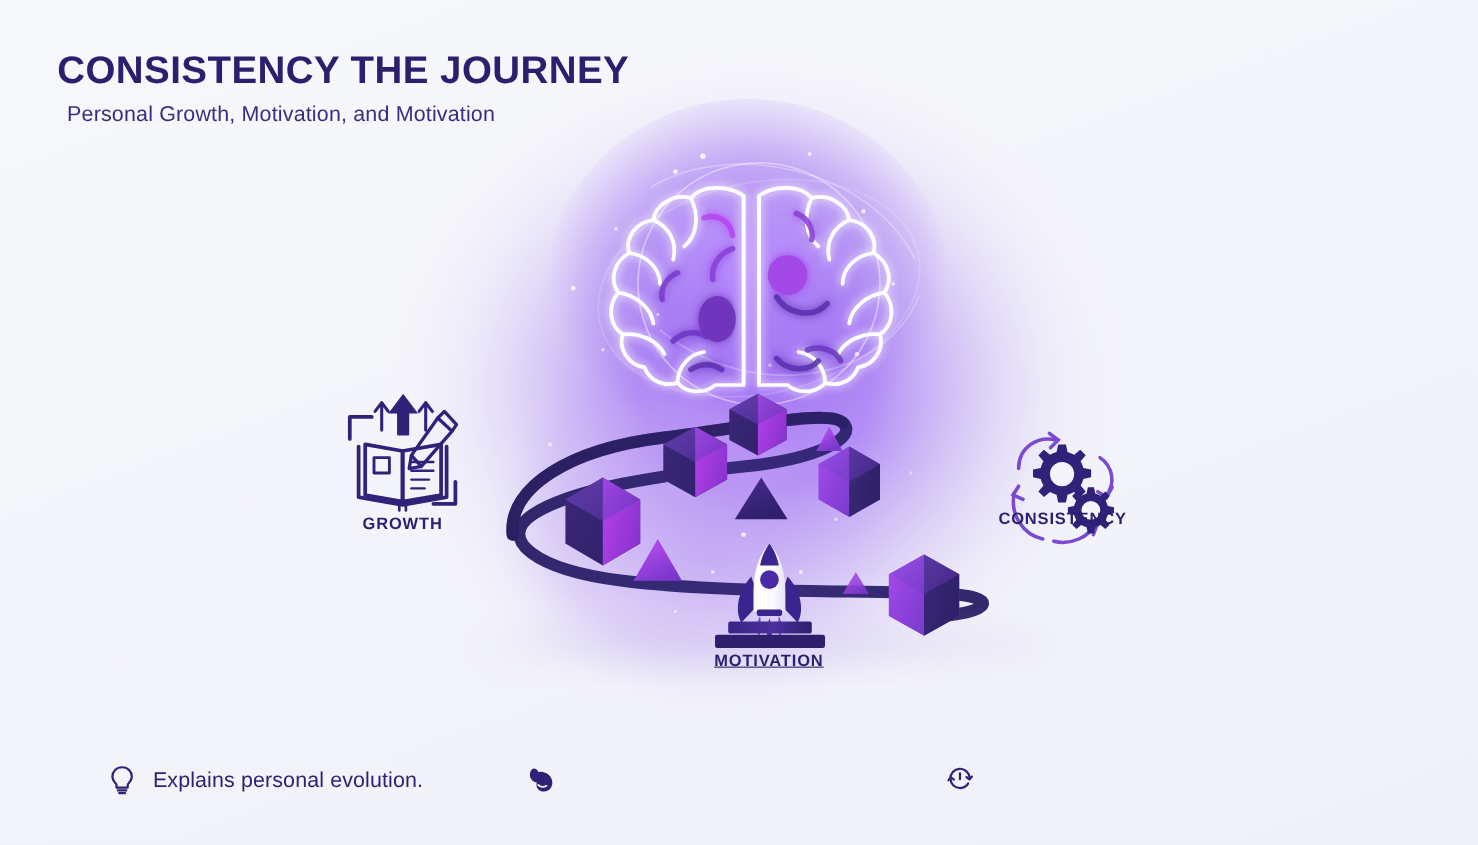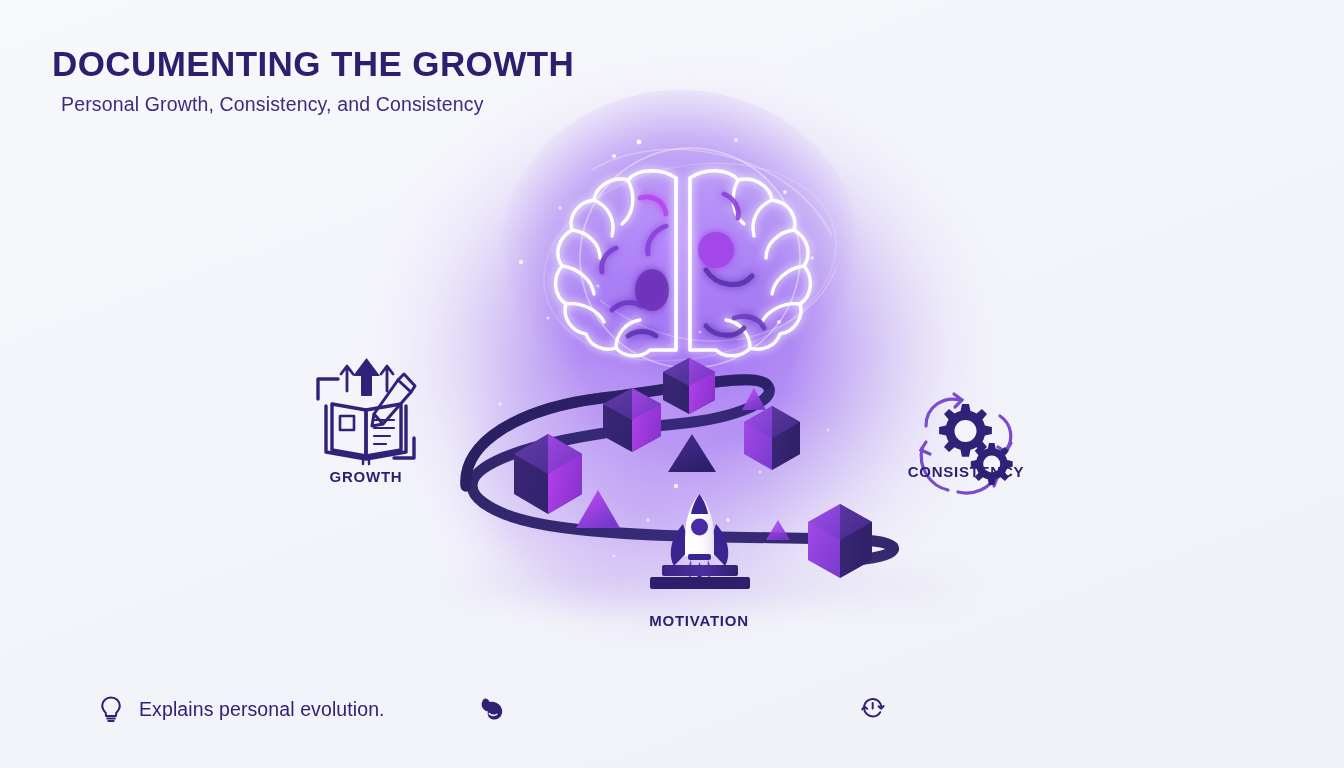--- a/index.html
+++ b/index.html
@@ -58,21 +58,21 @@
     position: absolute;
     font-size: 15px;
     font-weight: 700;
     letter-spacing: 0.75px;
     color: #2b1f6e;
     white-space: nowrap;
     z-index: 30;
     transform: translateX(-50%);
   }
   #label-growth      { left: 366px; top: 468px; text-align: center; }
-  #label-motivation  { left: 699px; top: 612px; }
+  #label-motivation  { left: 699px; top: 592px; text-decoration: underline; }
   #label-consistency { left: 966px; top: 463px; }
 
   
   .footer {
     position: absolute;
     left: 0;
     bottom: 44px;
     width: 1140px;
     display: flex;
     z-index: 40;
@@ -100,22 +100,22 @@
     color: #2f2275;
     white-space: nowrap;
   }
 </style>
 </head>
 <body>
 
 <div class="stage">
 
   <div class="header">
-    <h1 class="title">DOCUMENTING THE GROWTH</h1>
-    <div class="subtitle">Personal Growth, Consistency, and Consistency</div>
+    <h1 class="title">CONSISTENCY THE JOURNEY</h1>
+    <div class="subtitle">Personal Growth, Motivation, and Motivation</div>
   </div>
 
   <svg class="art" viewBox="0 0 1344 768">
     <defs>
       <radialGradient id="glowBig" cx="50%" cy="50%" r="50%">
         <stop offset="0%" stop-color="#a878f5" stop-opacity="0.95"></stop>
         <stop offset="32%" stop-color="#a273f3" stop-opacity="0.80"></stop>
         <stop offset="58%" stop-color="#b392f2" stop-opacity="0.45"></stop>
         <stop offset="80%" stop-color="#cdb6f6" stop-opacity="0.17"></stop>
         <stop offset="100%" stop-color="#e6dcfb" stop-opacity="0"></stop>

